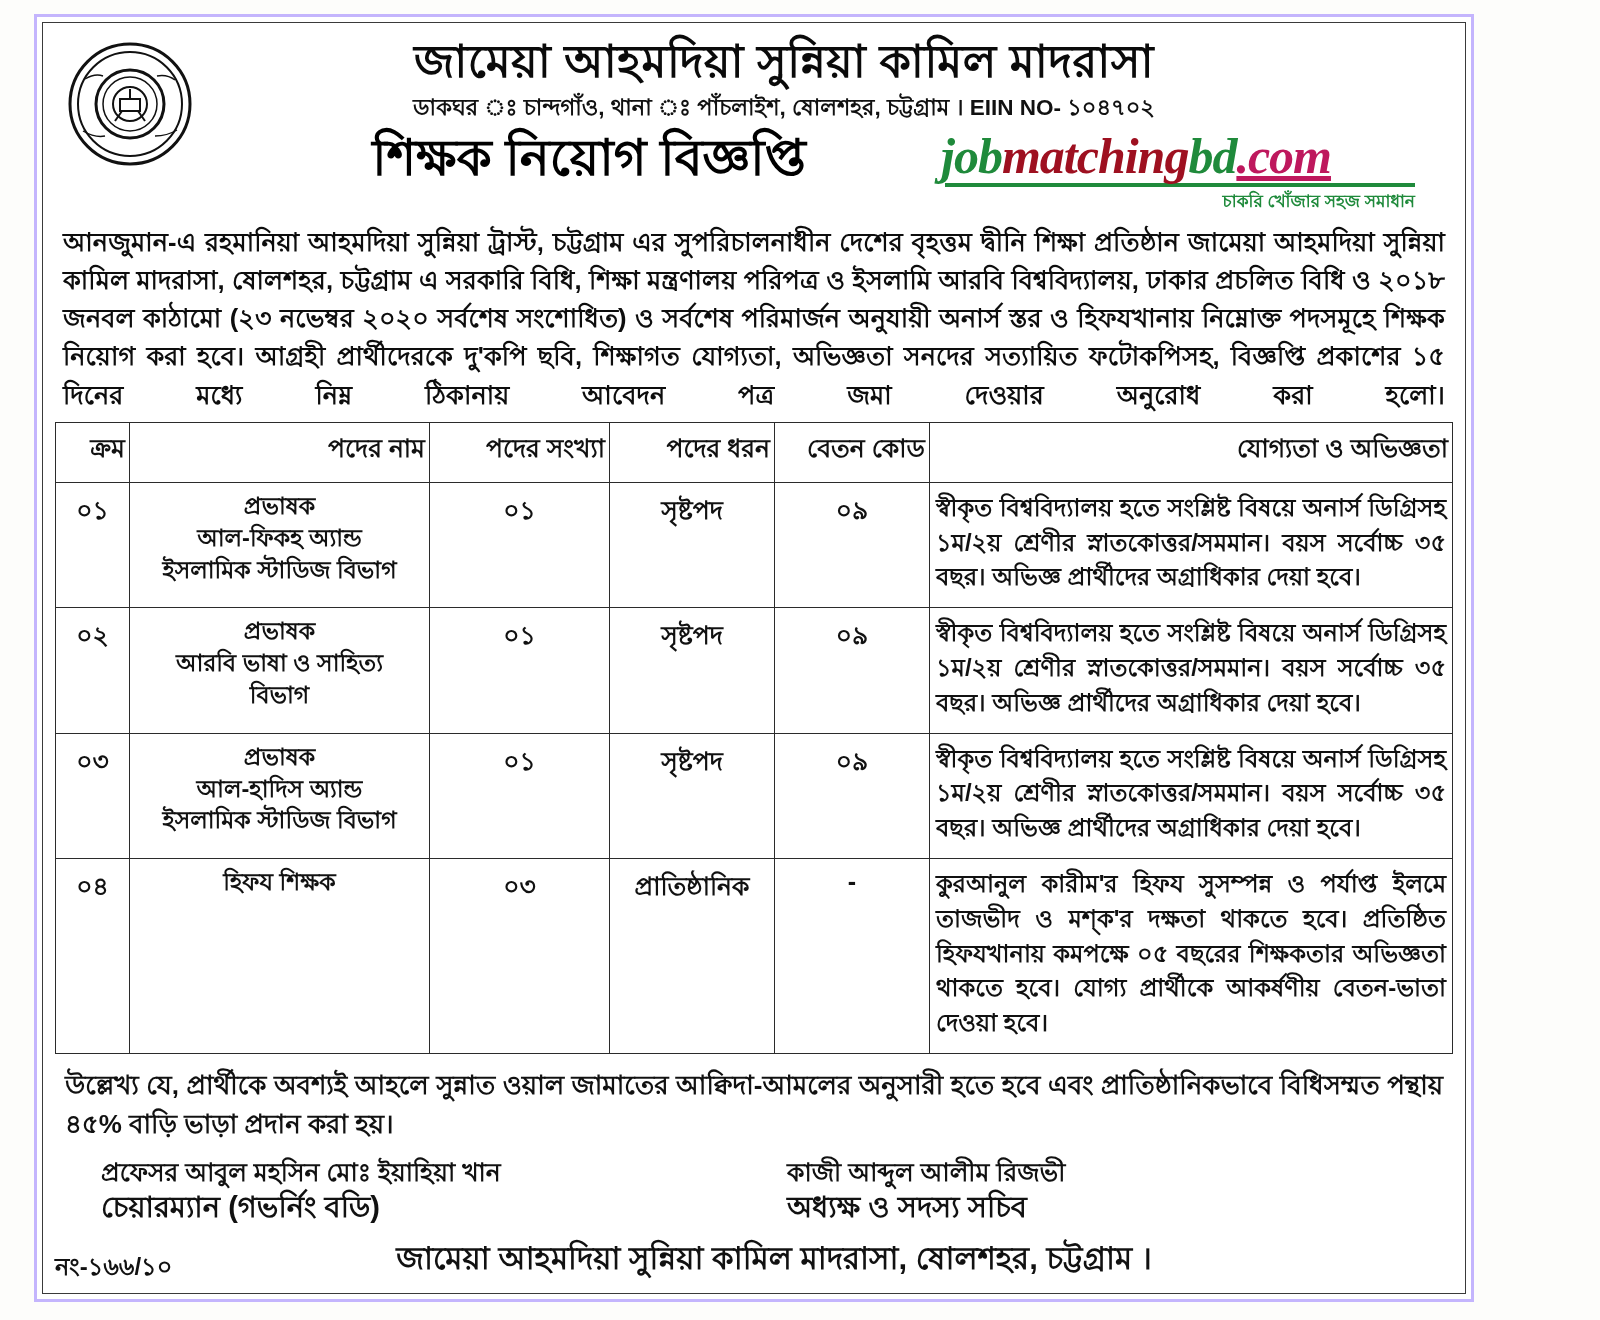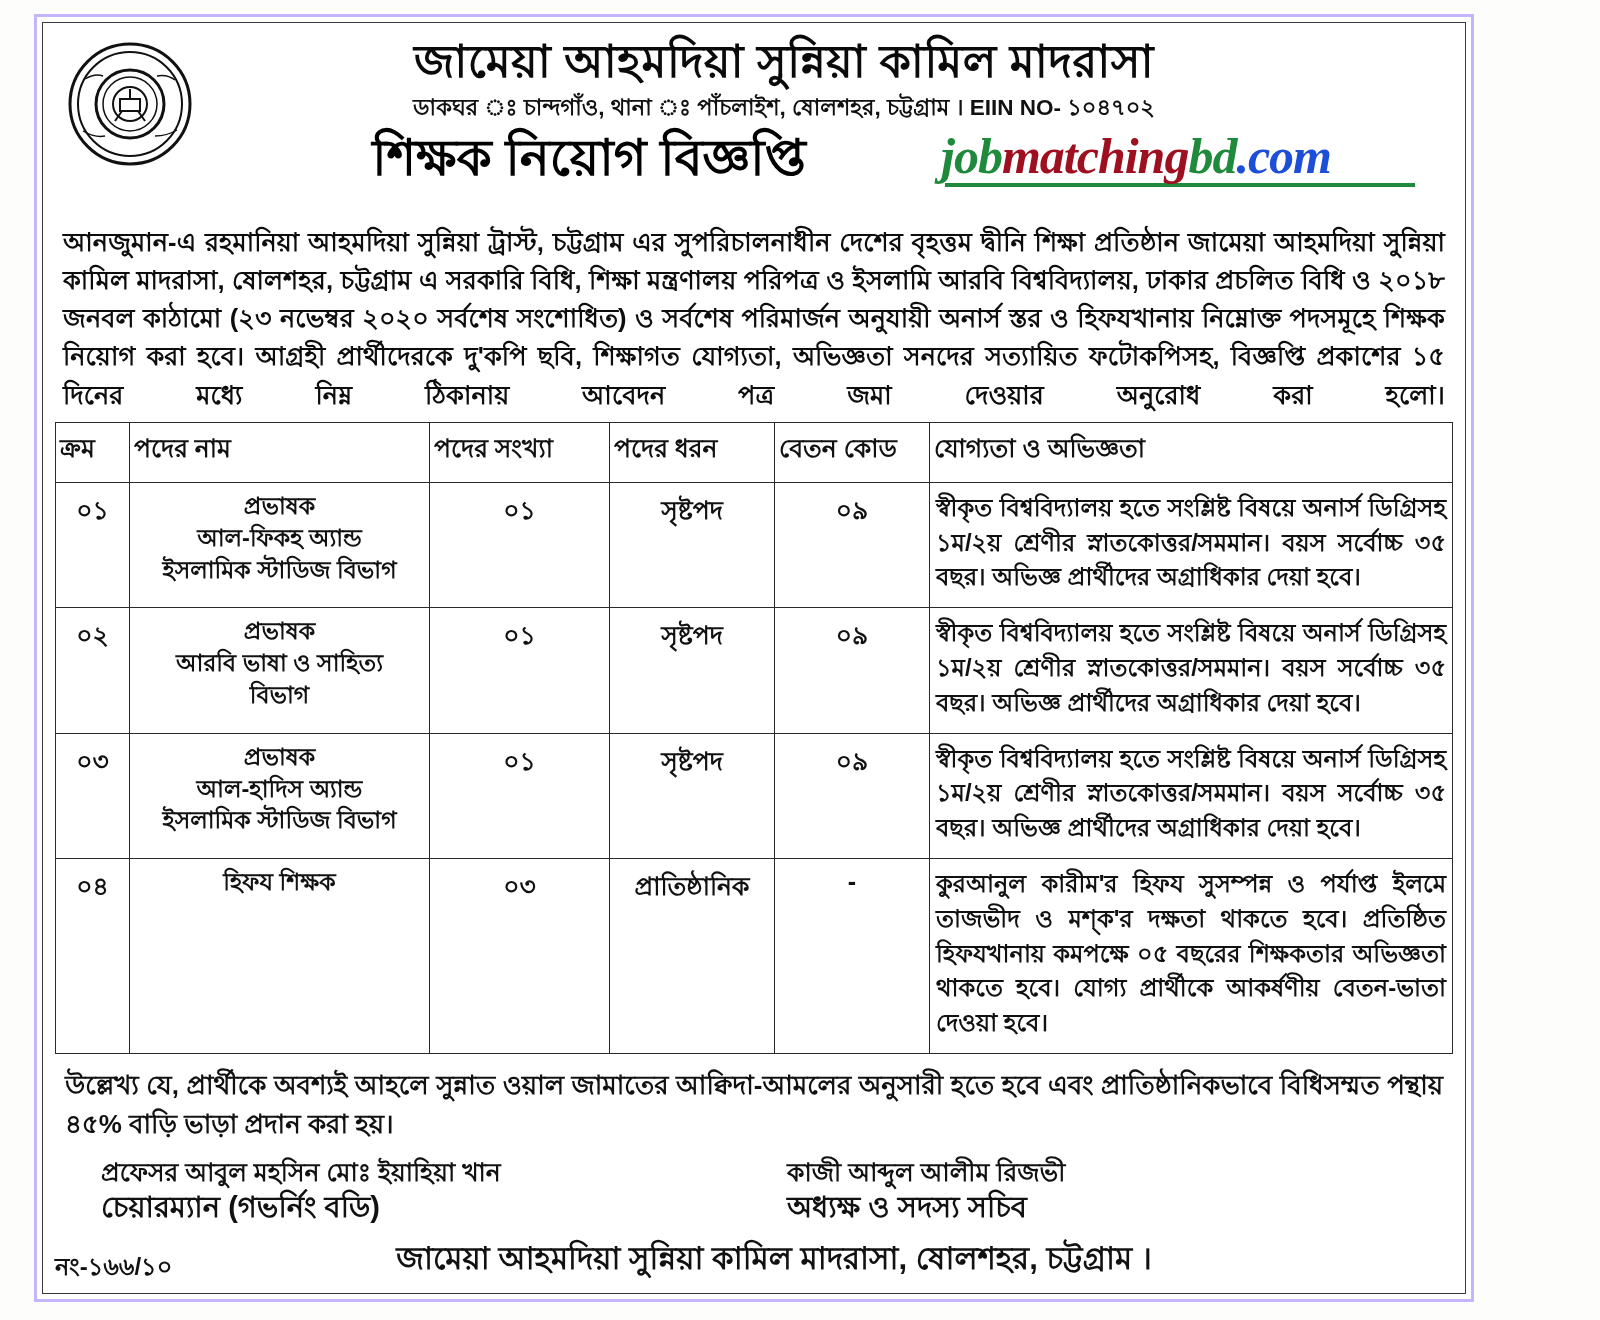--- a/index.html
+++ b/index.html
@@ -102,21 +102,21 @@
     font-family: "Liberation Serif", "DejaVu Serif", serif;
     font-weight: bold;
     font-style: italic;
     font-size: 50px;
     line-height: 1;
     letter-spacing: -1px;
   }
   .brand-job    { color: #1f8a3b; }
   .brand-match  { color: #9e1020; }
   .brand-bd     { color: #1f8a3b; }
-  .brand-com    { color: #1d4ed8; }
+  .brand-com    { color: #be185d; text-decoration: underline; }
   .brand-underline {
     height: 4px;
     background: #1f8a3b;
     width: 470px;
     margin: 2px 0 0 4px;
   }
   .brand-tag {
     font-family: "Liberation Sans", "DejaVu Sans", sans-serif;
     font-size: 17px;
     font-weight: bold;
@@ -149,21 +149,21 @@
   }
   table.notice th,
   table.notice td {
     border: 1.5px solid #2b2b2b;
     vertical-align: top;
     padding: 8px 6px 12px 6px;
   }
   table.notice th {
     font-size: 25px;
     font-weight: bold;
-    text-align: left;
+    text-align: right;
     vertical-align: middle;
     padding: 6px 4px 10px 4px;
     white-space: nowrap;
     margin-top: 45px;
   }
   td.c-sl, td.c-count, td.c-type, td.c-code {
     text-align: center;
     font-size: 25px;
     font-weight: bold;
   }
@@ -268,20 +268,21 @@
       <div class="org-address">ডাকঘর ঃ চান্দগাঁও, থানা ঃ পাঁচলাইশ, ষোলশহর, চট্টগ্রাম । EIIN NO- ১০৪৭০২</div>
 
       <div class="title-row">
         <div class="main-title">শিক্ষক নিয়োগ বিজ্ঞপ্তি</div>
 
         <div class="brand">
           <div>
             <span class="brand-word brand-job">job</span><span class="brand-word brand-match">matching</span><span class="brand-word brand-bd">bd</span><span class="brand-word brand-com">.com</span>
           </div>
           <div class="brand-underline"></div>
+          <div class="brand-tag">চাকরি খোঁজার সহজ সমাধান</div>
         </div>
       </div>
     </div>
 
     <div class="intro">আনজুমান-এ রহমানিয়া আহমদিয়া সুন্নিয়া ট্রাস্ট, চট্টগ্রাম এর সুপরিচালনাধীন দেশের বৃহত্তম দ্বীনি শিক্ষা প্রতিষ্ঠান জামেয়া আহমদিয়া সুন্নিয়া কামিল মাদরাসা, ষোলশহর, চট্টগ্রাম এ সরকারি বিধি, শিক্ষা মন্ত্রণালয় পরিপত্র ও ইসলামি আরবি বিশ্ববিদ্যালয়, ঢাকার প্রচলিত বিধি ও ২০১৮ জনবল কাঠামো (২৩ নভেম্বর ২০২০ সর্বশেষ সংশোধিত) ও সর্বশেষ পরিমার্জন অনুযায়ী অনার্স স্তর ও হিফযখানায় নিম্নোক্ত পদসমূহে শিক্ষক নিয়োগ করা হবে। আগ্রহী প্রার্থীদেরকে দু'কপি ছবি, শিক্ষাগত যোগ্যতা, অভিজ্ঞতা সনদের সত্যায়িত ফটোকপিসহ, বিজ্ঞপ্তি প্রকাশের ১৫ দিনের মধ্যে নিম্ন ঠিকানায় আবেদন পত্র জমা দেওয়ার অনুরোধ করা হলো।</div>
 
     <div class="table-wrap">
       <table class="notice">
         <colgroup>
           <col style="width:74px">

